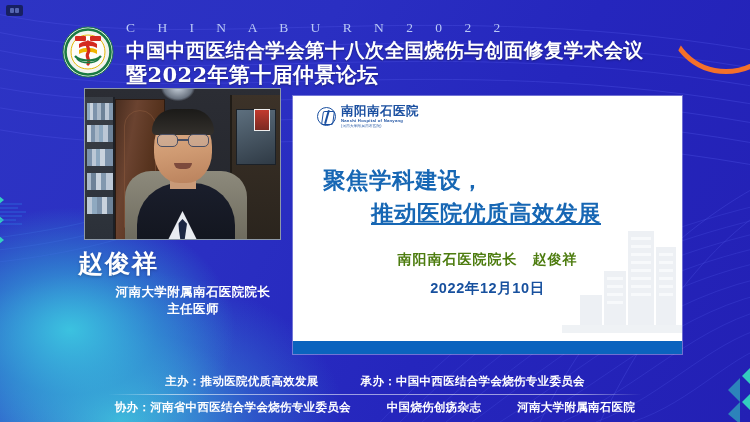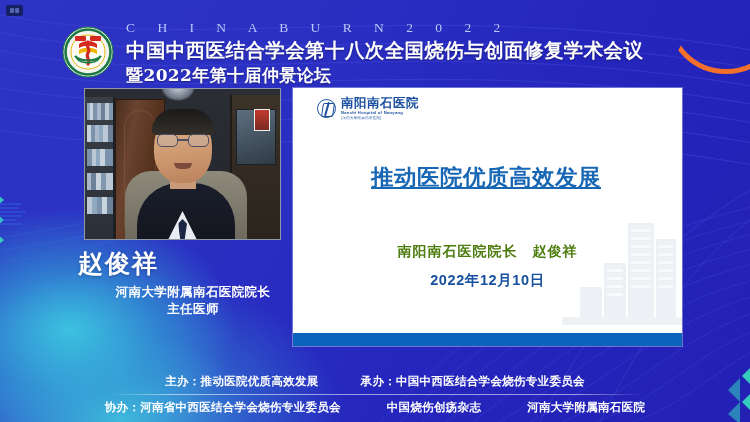--- a/index.html
+++ b/index.html
@@ -45,21 +45,21 @@
     font-size:13.5px; letter-spacing:9.5px; color:#b9c8f6; font-weight:400;
     line-height:16px; white-space:nowrap;
     font-family:"Liberation Serif","DejaVu Serif",serif;
   }
   #title-line1,#title-line2{
     color:#ffffff; font-weight:700; white-space:nowrap;
     font-family:"DejaVu Serif","Liberation Serif",serif;
     text-shadow:0 1px 2px rgba(0,0,0,.35);
   }
   #title-line1{ font-size:19.5px; line-height:24px; margin-top:3px; letter-spacing:.4px; }
-  #title-line2{ font-size:17px; line-height:24px; letter-spacing:.4px; }
+  #title-line2{ font-size:21px; line-height:24px; letter-spacing:.4px; }
 
   
   #video-panel{
     position:absolute; left:84px; top:88px; width:197px; height:152px;
     background:#1b2330; border:1px solid #8d99a8; overflow:hidden;
   }
   .vid-bg{ position:absolute; inset:0; }
   
   .wall{ position:absolute; inset:0; background:linear-gradient(180deg,#2b2d34 0%,#23252b 100%); }
   .shelf-l{ position:absolute; left:0; top:8px; width:30px; height:144px;
@@ -108,21 +108,21 @@
     color:#ffffff; font-size:25px; font-weight:700; line-height:30px; letter-spacing:2px;
     text-shadow:0 1px 3px rgba(0,0,0,.25);
   }
   #speaker-role1,#speaker-role2{
     color:#ffffff; font-size:12.5px; font-weight:700; line-height:17px; letter-spacing:.4px;text-align:center;
   }
   #speaker-role1{ margin-top:6px; }
 
   
   #slide-panel{
-    position:absolute; left:293px; top:88px; width:389px; height:258px;
+    position:absolute; left:293px; top:96px; width:389px; height:258px;
     background:#ffffff; overflow:hidden;
     box-shadow:0 0 0 1px rgba(255,255,255,.35);
   }
   .slide-bg-building{
     position:absolute; right:0; bottom:14px; width:150px; height:115px;
     opacity:.30;
   }
   #slide-logo{ position:absolute; left:24px; top:9px; display:flex; align-items:center; gap:5px;}
   #slide-logo .mark{ width:19px; height:19px; border:1.6px solid #1a4fa0; border-radius:50%;
      position:relative; flex:0 0 auto; background:#fff;}
@@ -146,21 +146,21 @@
   #slide-date{ font-size:14.5px; font-weight:700; color:#17509e; letter-spacing:.6px; line-height:22px; margin-top:7px;}
   #slide-bottom-bar{ position:absolute; left:0; bottom:0; width:389px; height:13px; background:#0b63be;}
 
   
   #footer{ position:absolute; left:0; bottom:0; width:750px; height:54px; }
   #footer-row1,#footer-row2{
     display:flex; justify-content:center; align-items:center; gap:42px;
     color:#ffffff; font-weight:700; white-space:nowrap;
   }
   #footer-row1{ height:26px; font-size:11.5px; letter-spacing:.3px; }
-  #footer-row2{ height:26px; font-size:11.5px; letter-spacing:.3px; gap:46px;}
+  #footer-row2{ height:26px; font-size:11.5px; letter-spacing:.3px; gap:36px;}
   #footer-divider{
     position:absolute; left:108px; right:108px; top:26px; height:1px;
     background:linear-gradient(90deg,rgba(255,255,255,0),rgba(255,255,255,.55) 12%,rgba(255,255,255,.55) 88%,rgba(255,255,255,0));
   }
   
   #watermark{
     position:absolute; left:6px; top:5px; width:17px; height:11px; border-radius:2px;
     background:#141d52; opacity:.85;
     display:flex; align-items:center; justify-content:center; gap:1px;
   }
@@ -340,20 +340,21 @@
     <div id="slide-logo">
       <div class="mark"></div>
       <div class="logo-words">
         <div id="hosp-cn">南阳南石医院</div>
         <div id="hosp-en">Nanshi Hospital of Nanyang</div>
         <div id="hosp-sub">(河南大学附属南石医院)</div>
       </div>
     </div>
 
     <div id="slide-title">
+      <div id="slide-title-l1">聚焦学科建设，</div>
       <div id="slide-title-l2">推动医院优质高效发展</div>
     </div>
 
     <div id="slide-meta">
       <div id="slide-presenter">南阳南石医院院长　赵俊祥</div>
       <div id="slide-date">2022年12月10日</div>
     </div>
 
     <div id="slide-bottom-bar"></div>
   </div>

